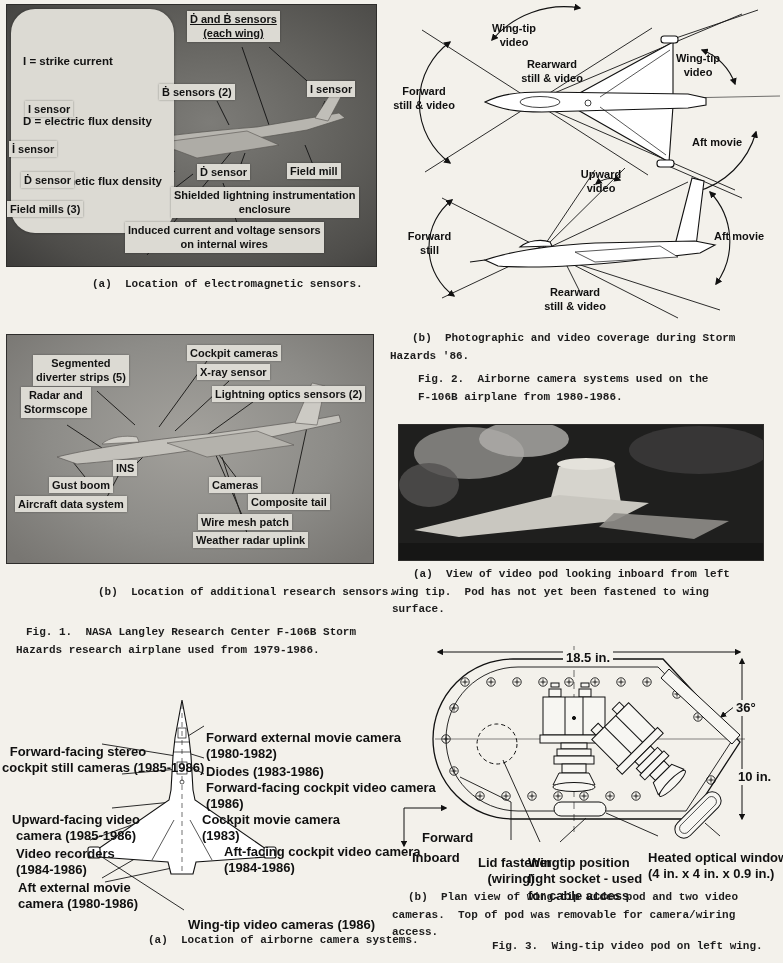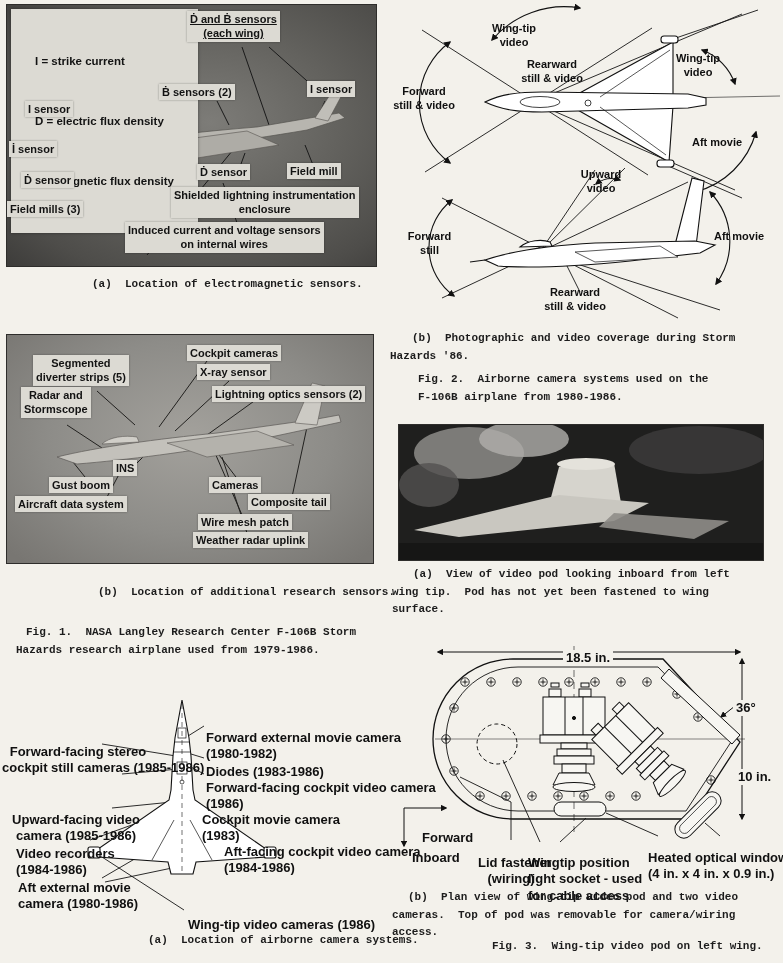--- a/index.html
+++ b/index.html
@@ -3,21 +3,21 @@
 <meta charset="utf-8">
 <style>
   html,body{margin:0;padding:0;}
   #page{position:relative;width:783px;height:963px;background:#f3f1eb;overflow:hidden;
         font-family:"Liberation Sans",sans-serif;}
   .photo{position:absolute;overflow:hidden;border:1px solid #2e2d2b;}
   .chip{position:absolute;background:#dcdad3;color:#131313;font:bold 11px/1.3 "Liberation Sans",sans-serif;
         padding:1px 3px;white-space:pre;box-shadow:0 0 2px rgba(0,0,0,.35);}
   .ctr{text-align:center;}
   .legend{position:absolute;background:#dcdad3;color:#131313;font:bold 11.5px/20px "Liberation Sans",sans-serif;
-        padding:2px 24px;white-space:pre;box-shadow:0 0 3px rgba(0,0,0,.4);}
+        padding:2px 12px;white-space:pre;box-shadow:0 0 3px rgba(0,0,0,.4);border-radius:24px;}
   .caption{position:absolute;font:bold 11px/1.6 "Liberation Mono",monospace;color:#1c1c1c;white-space:pre-wrap;}
   .dlabel{position:absolute;font:bold 11px/1.25 "Liberation Sans",sans-serif;color:#101010;white-space:pre;}
   .dlabel.small{font-size:13px;margin-top:12px;}
   .dimbg{background:#f3f1eb;padding:0 3px;}
   svg{position:absolute;left:0;top:0;}
   .wrap{position:absolute;}
 </style>
 </head>
 <body>
 

